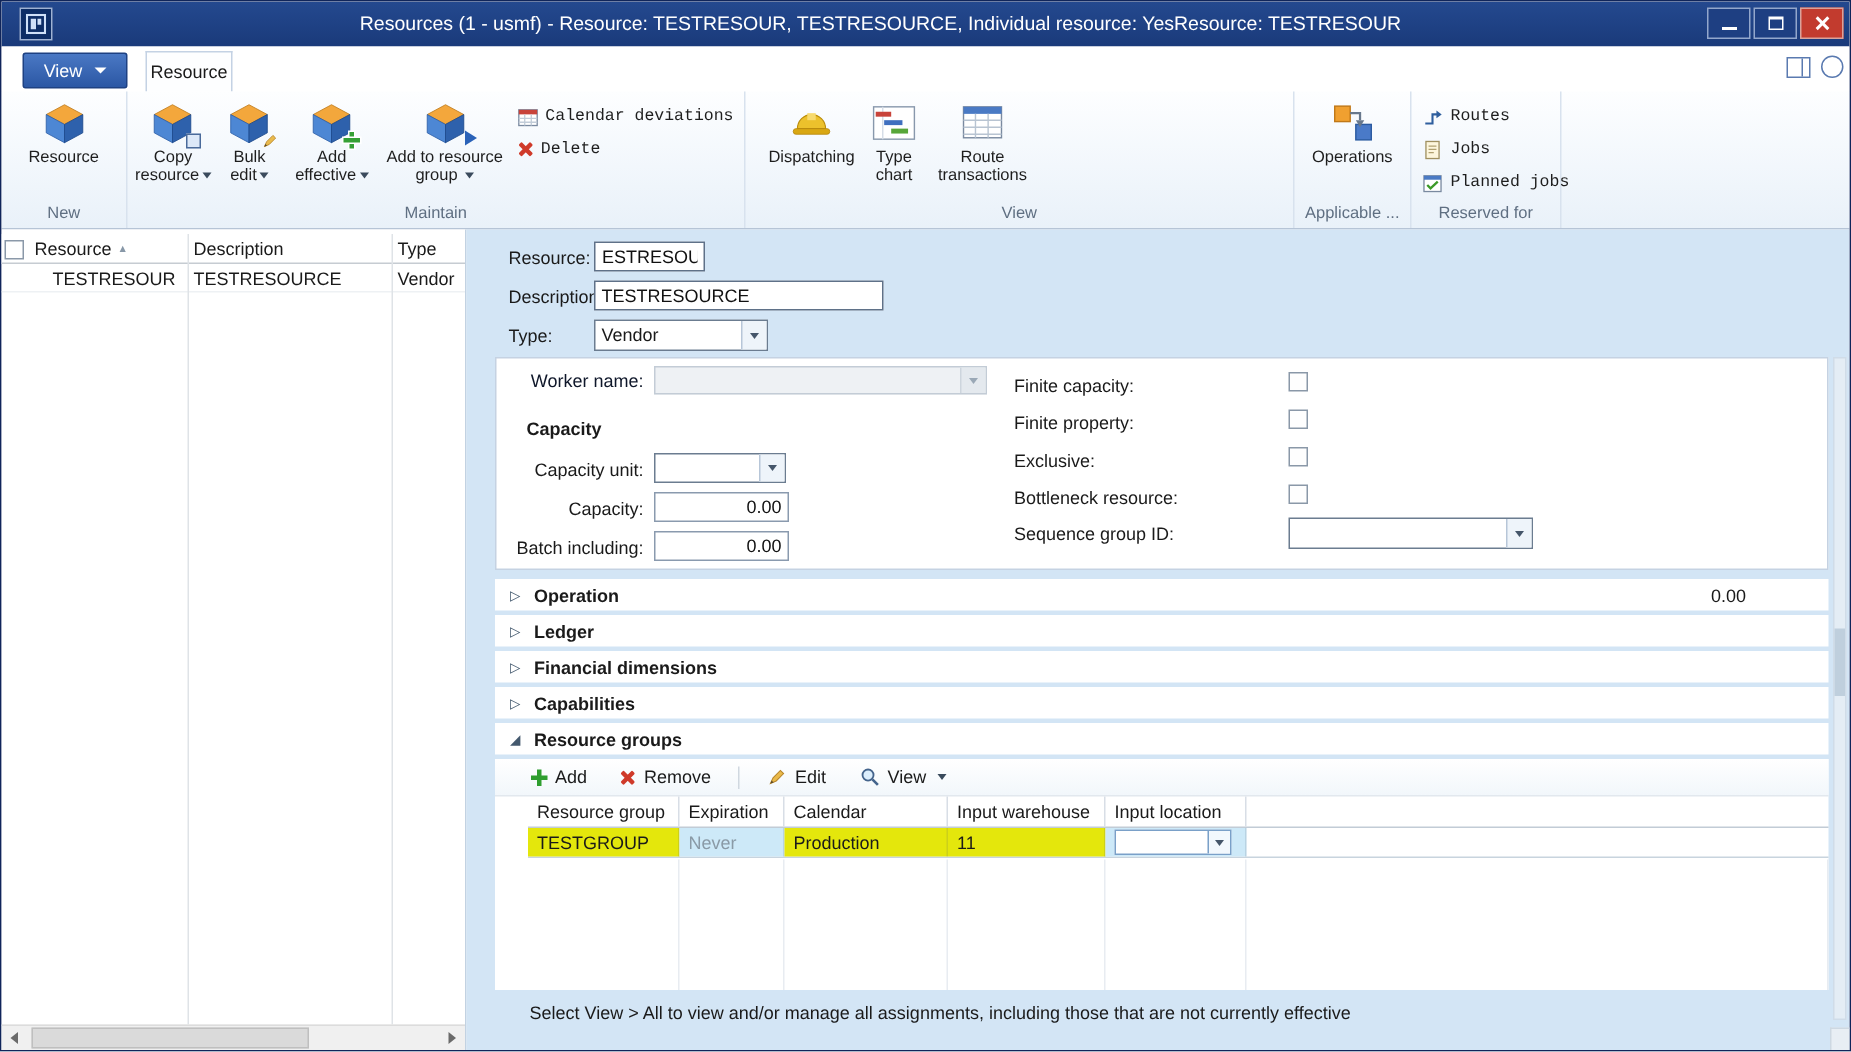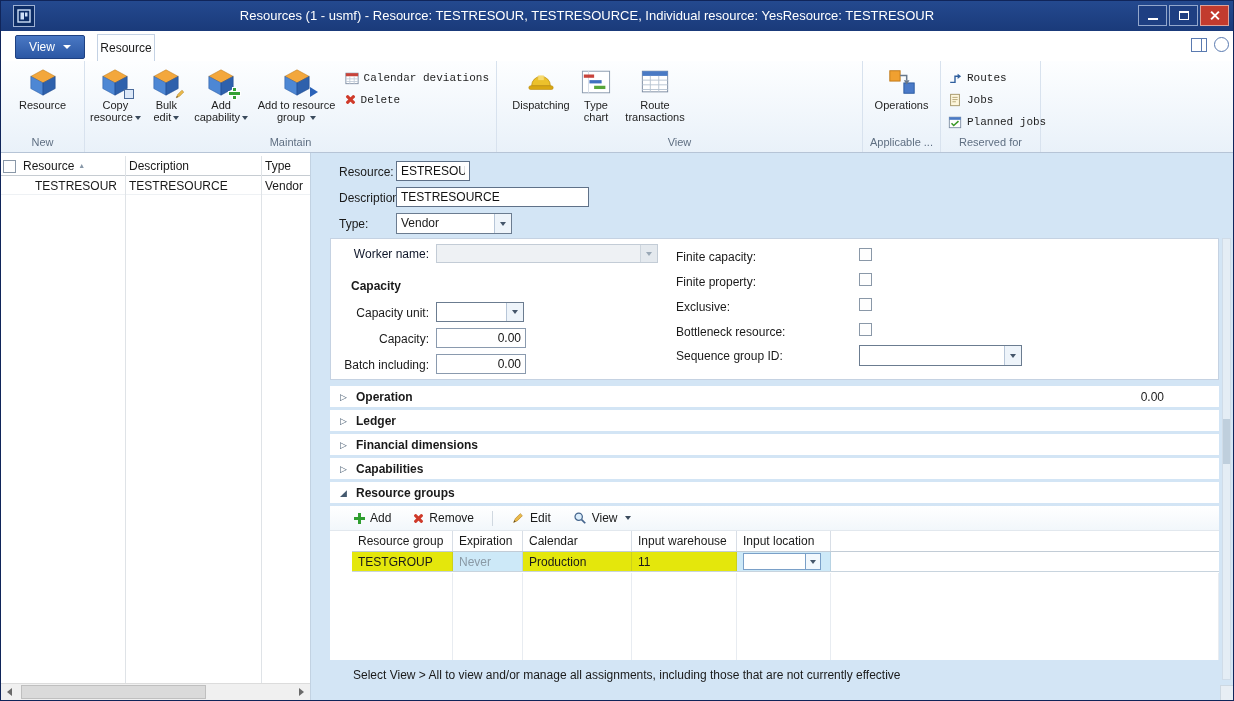--- a/index.html
+++ b/index.html
@@ -271,21 +271,21 @@
                 <use href="#sym-cube"></use>
               </svg><span class="badge-pencil"><svg width="12" height="12">
                   <use href="#sym-pencil"></use>
                 </svg></span></span>
           <span class="rbtn-lines"><span>Bulk</span><br><span>edit</span><span class="dd-arrow"></span></span>
         </div>
         <div class="rbtn-big" style="width:64px">
           <span class="ricon"><svg class="i30">
                 <use href="#sym-cube"></use>
               </svg><span class="badge-plus"></span></span>
-          <span class="rbtn-lines"><span>Add</span><br><span>capability</span><span class="dd-arrow"></span></span>
+          <span class="rbtn-lines"><span>Add</span><br><span>effective</span><span class="dd-arrow"></span></span>
         </div>
         <div class="rbtn-big" style="width:90px">
           <span class="ricon"><svg class="i30">
                 <use href="#sym-cube"></use>
               </svg><span class="badge-arrow"></span></span>
           <span class="rbtn-lines"><span>Add to resource</span><br><span>group</span> <span class="dd-arrow"></span></span>
         </div>
         <div class="small-col">
           <div class="rbtn-small">
             <svg class="i14">

